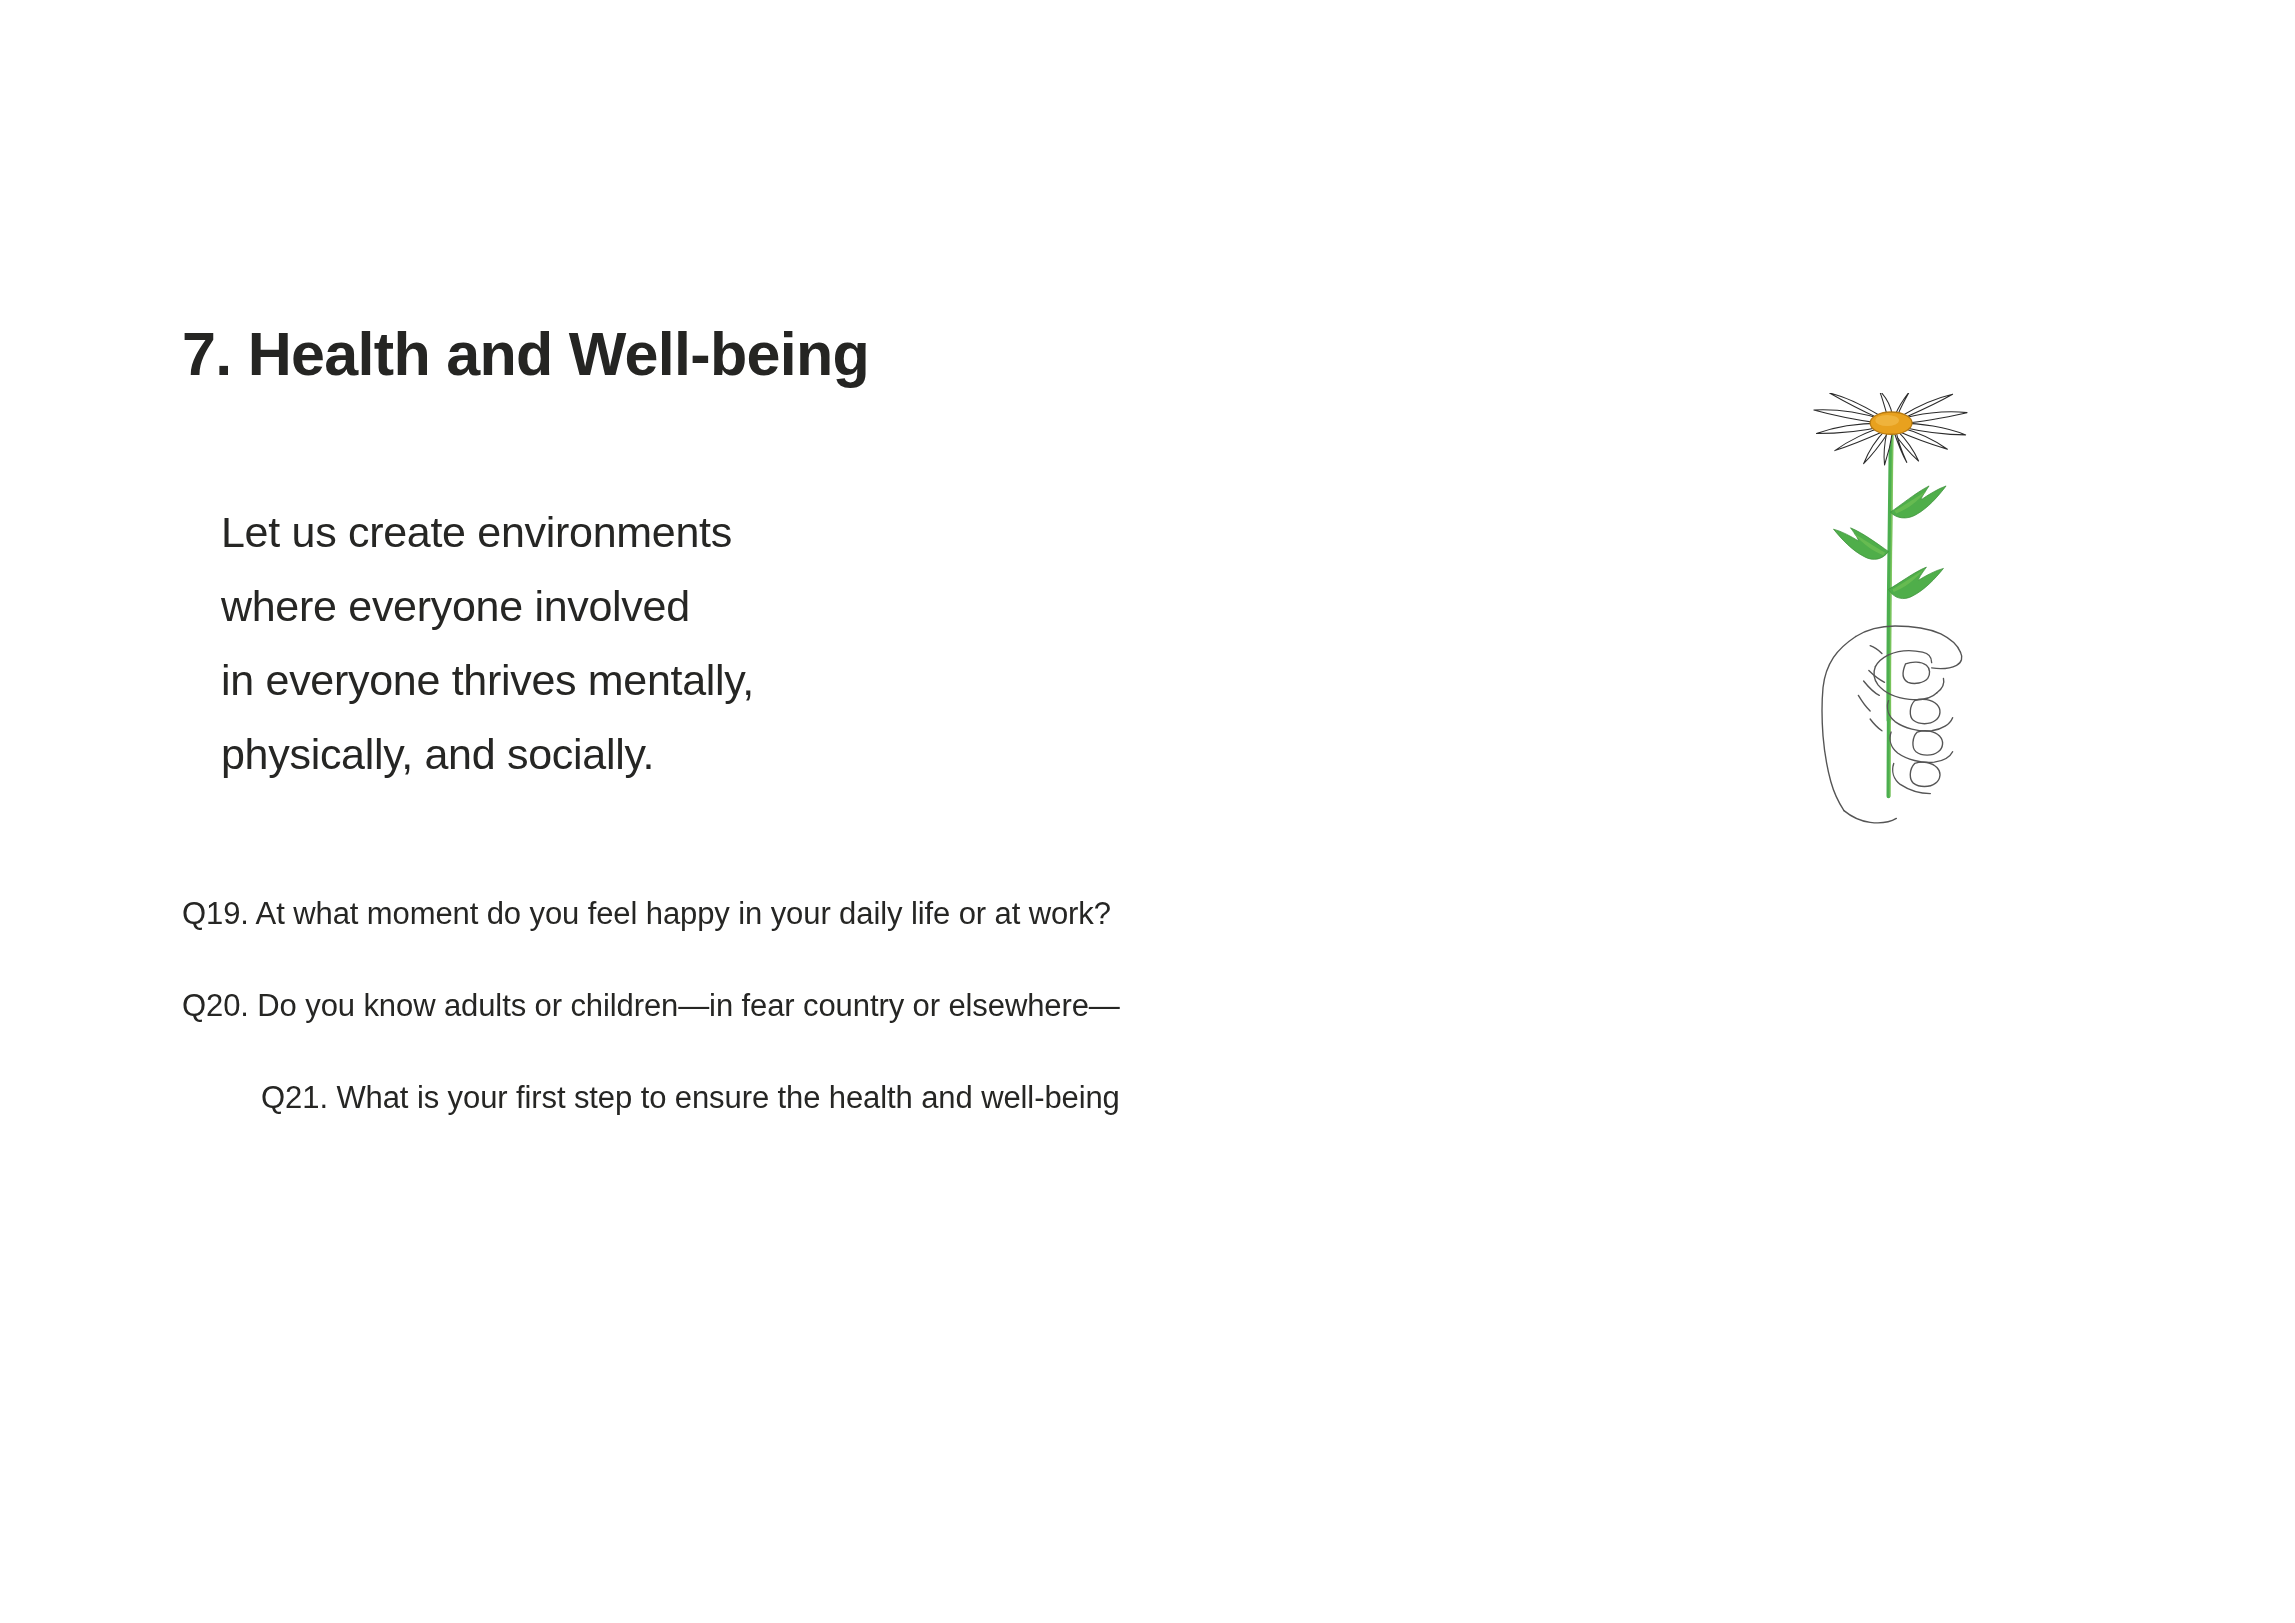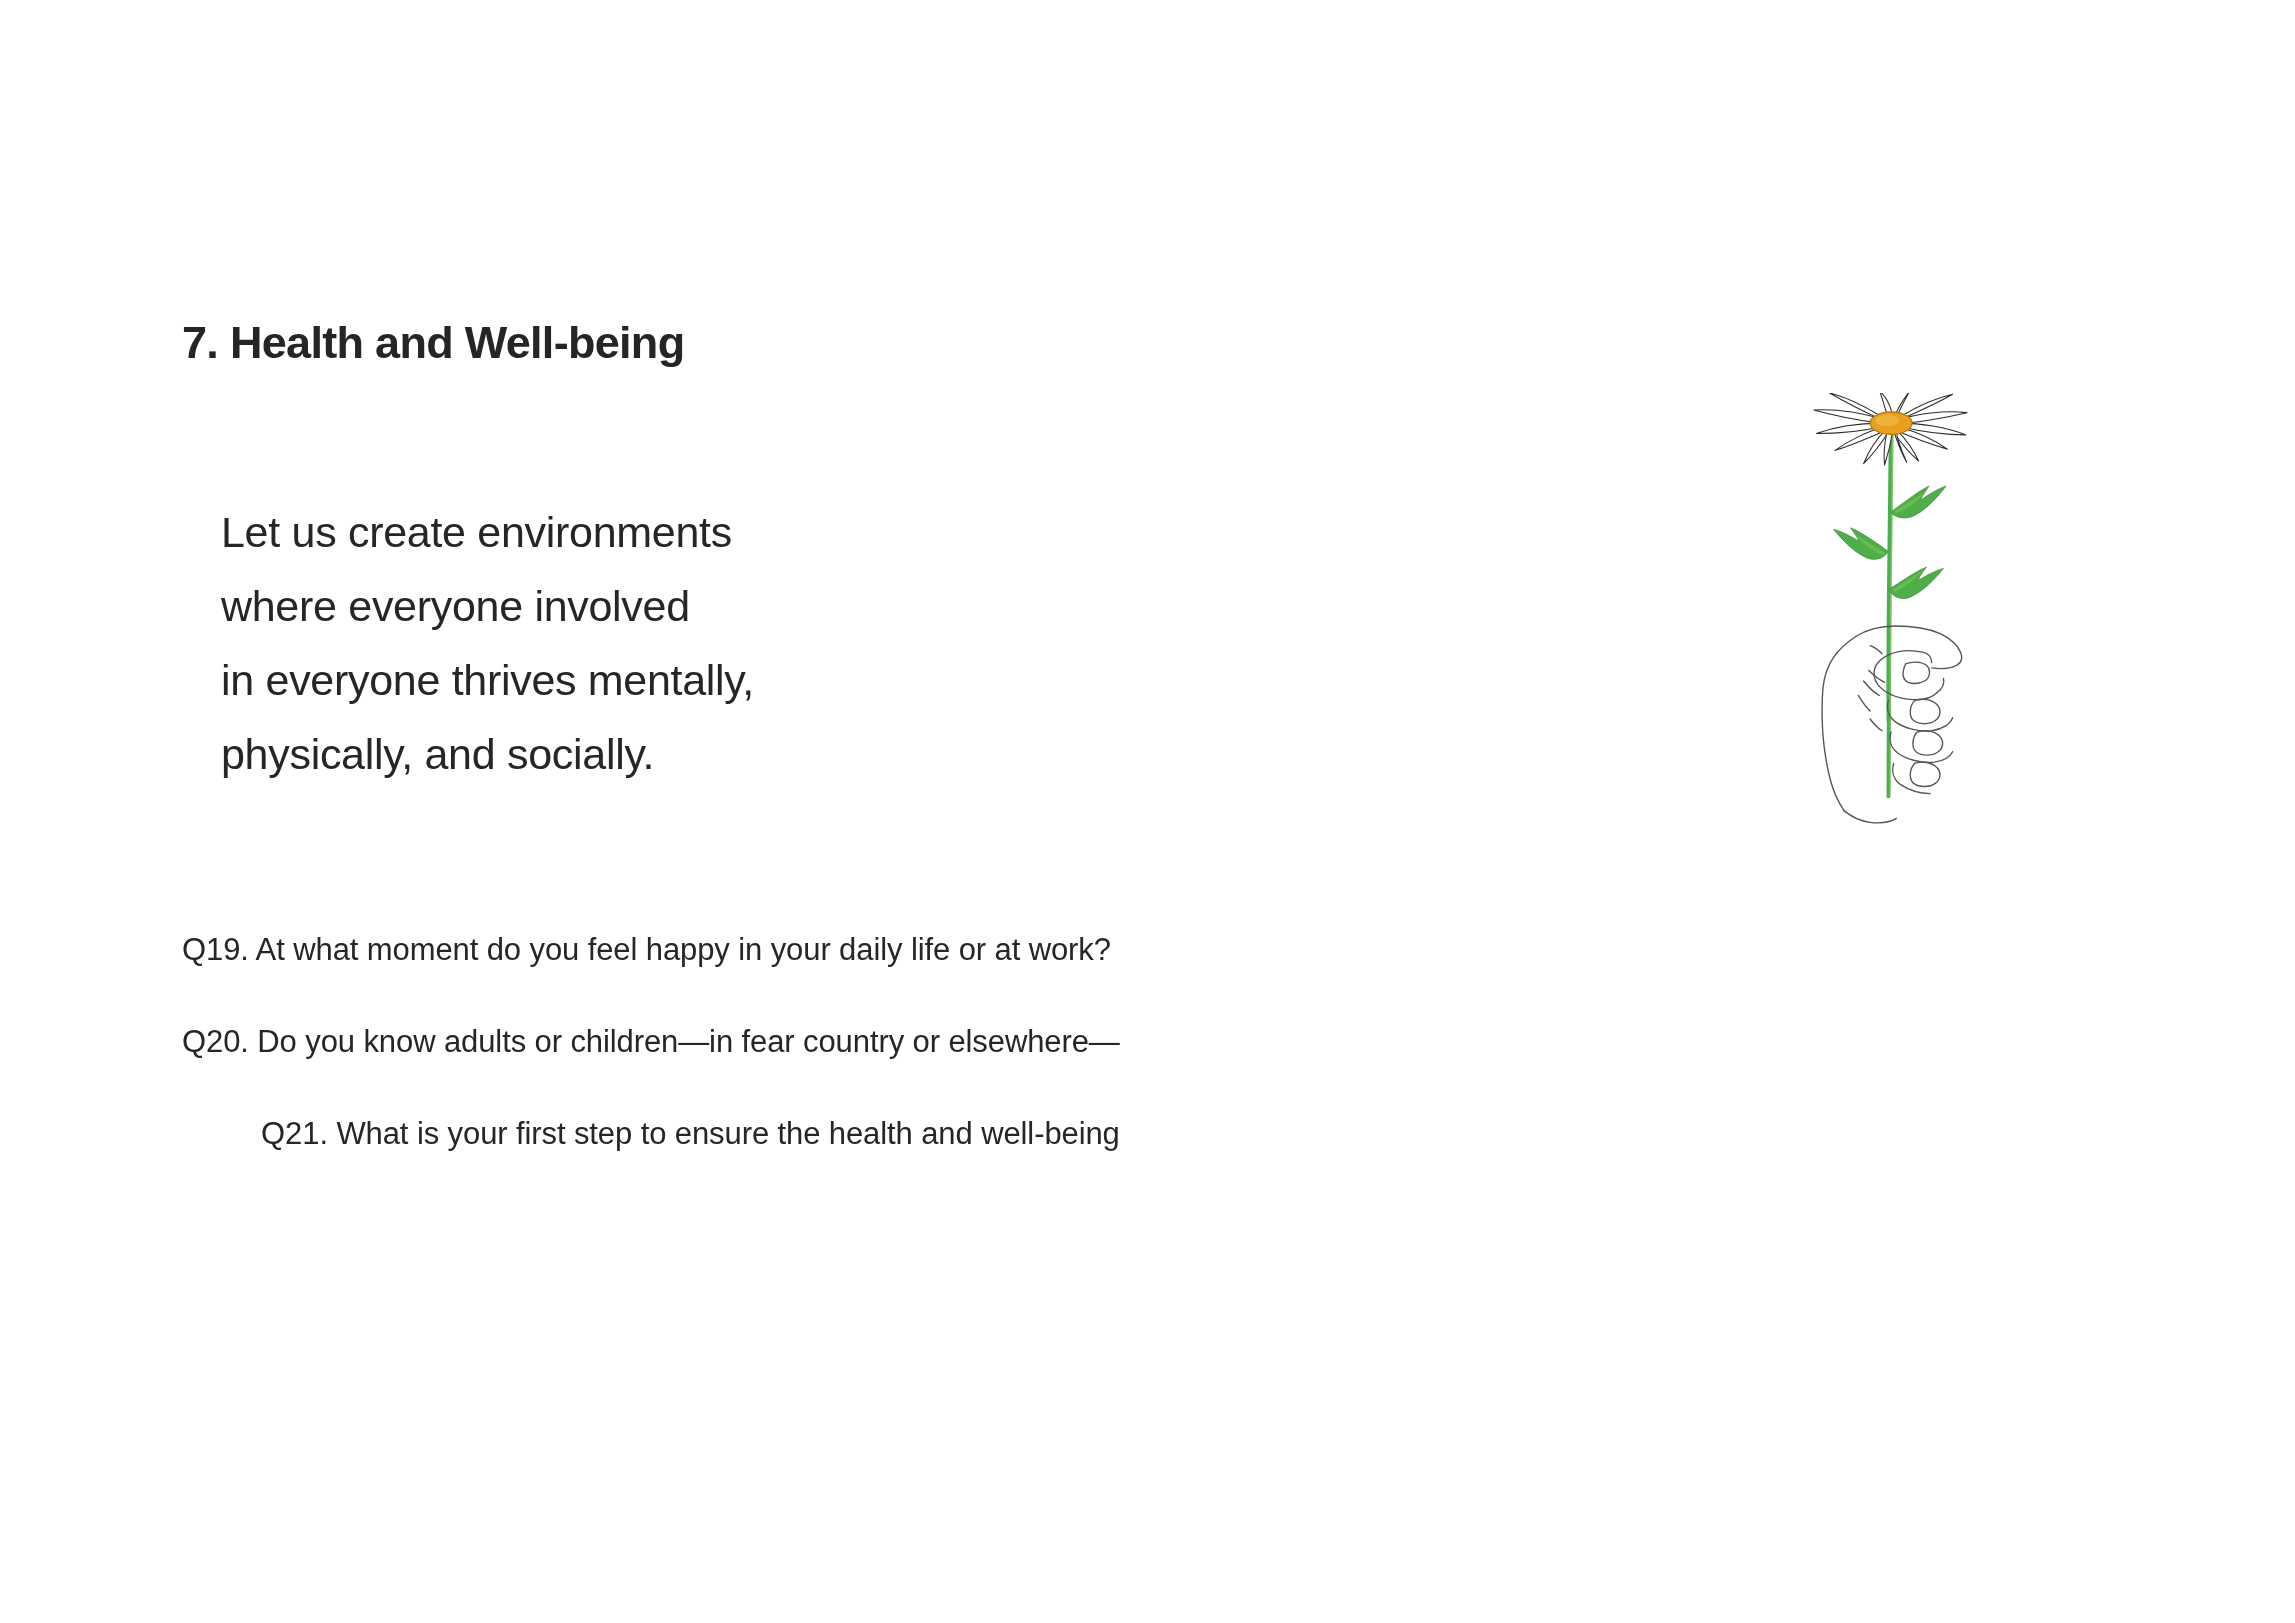--- a/index.html
+++ b/index.html
@@ -16,22 +16,22 @@
     width: 2295px;
     height: 1623px;
     background: #ffffff;
     overflow: hidden;
   }
 
   
   #slide-title {
     position: absolute;
     left: 182px;
-    top: 288px;
-    font-size: 45px;
+    top: 279px;
+    font-size: 61px;
     font-weight: bold;
     letter-spacing: -0.7px;
     color: #252523;
     line-height: 1.12;
     white-space: nowrap;
   }
 
   
   #lead-statement {
     position: absolute;
@@ -63,21 +63,20 @@
   .question-block {
     margin-bottom: 44px;
   }
   .question-block:last-child {
     margin-bottom: 0;
     text-align: right;
   }
   .question-block .line {
     display: block;
     white-space: nowrap;
-    margin-top: 36px;
   }
 
   
   #illustration {
     position: absolute;
     left: 1760px;
     top: 393px;
     width: 236px;
     height: 432px;
   }

